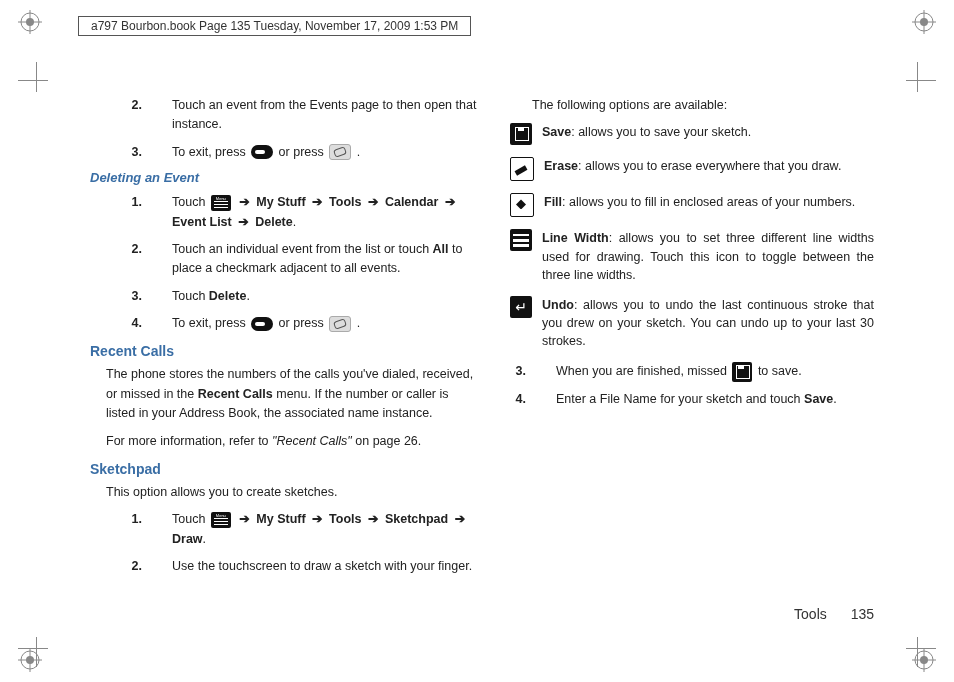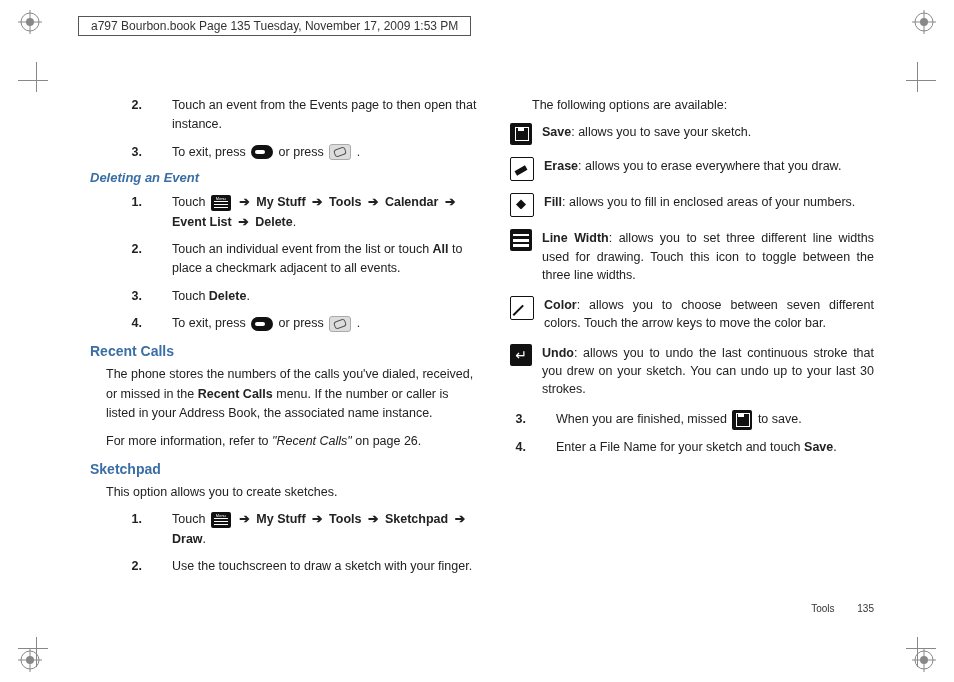--- a/index.html
+++ b/index.html
@@ -188,23 +188,23 @@
   .opt-icon.fill-i::after { content:''; position:absolute; left:5px; top:5px; width:10px; height:10px; background:#111; clip-path:polygon(50% 0,100% 50%,50% 100%,0 50%);}
   .opt-icon.line-i::before { content:''; position:absolute; left:3px; right:3px; top:5px; height:2px; background:#fff;}
   .opt-icon.line-i::after { content:''; position:absolute; left:3px; right:3px; top:10px; height:3px; background:#fff; box-shadow:0 5px 0 0 #fff;}
   .opt-icon.color-i { background:#fff; border:1px solid #111;}
   .opt-icon.color-i::after { content:''; position:absolute; left:3px; bottom:3px; width:14px; height:2px; background:#111; transform:rotate(-45deg); transform-origin:left bottom;}
   .opt-icon.undo-i::after { content:'↵'; color:#fff; position:absolute; left:0; right:0; text-align:center; font-size:14px; line-height:22px;}
   .opt-text { flex:1; text-align: justify; }
 
   .footer {
     position: absolute;
-    bottom: 18px;
+    bottom: 10px;
     right: 0;
-    font-size: 10px;
+    font-size: 14px;
     color: #333;
   }
   .footer .sec { margin-right: 20px; }
 </style>
 </head>
 <body>
 
 <div class="reg-mark rm-tl"><svg viewBox="0 0 24 24">
       <circle cx="12" cy="12" r="9" fill="none" stroke="#888"></circle>
       <circle cx="12" cy="12" r="4" fill="#888"></circle>
@@ -348,24 +348,20 @@
     </div>
     <div class="opt-row">
       <div class="opt-icon fill-i"></div>
       <div class="opt-text"><b>Fill</b><span>: allows you to fill in enclosed areas of your numbers.</span></div>
     </div>
     <div class="opt-row">
       <div class="opt-icon line-i"></div>
       <div class="opt-text"><b>Line Width</b><span>: allows you to set three different line widths used for drawing. Touch this icon to toggle between the three line widths.</span></div>
     </div>
     <div class="opt-row">
-      <div class="opt-icon color-i"></div>
-      <div class="opt-text"><b>Color</b><span>: allows you to choose between seven different colors. Touch the arrow keys to move the color bar.</span></div>
-    </div>
-    <div class="opt-row">
       <div class="opt-icon undo-i"></div>
       <div class="opt-text"><b>Undo</b><span>: allows you to undo the last continuous stroke that you drew on your sketch. You can undo up to your last 30 strokes.</span></div>
     </div>
 
     <div class="num-item" style="margin-left:-10px">
       <div class="num">3.</div>
       <div class="body">
         <span>When you are finished, missed </span>
         <span class="inline-icon save"></span>
         <span> to save.</span>

